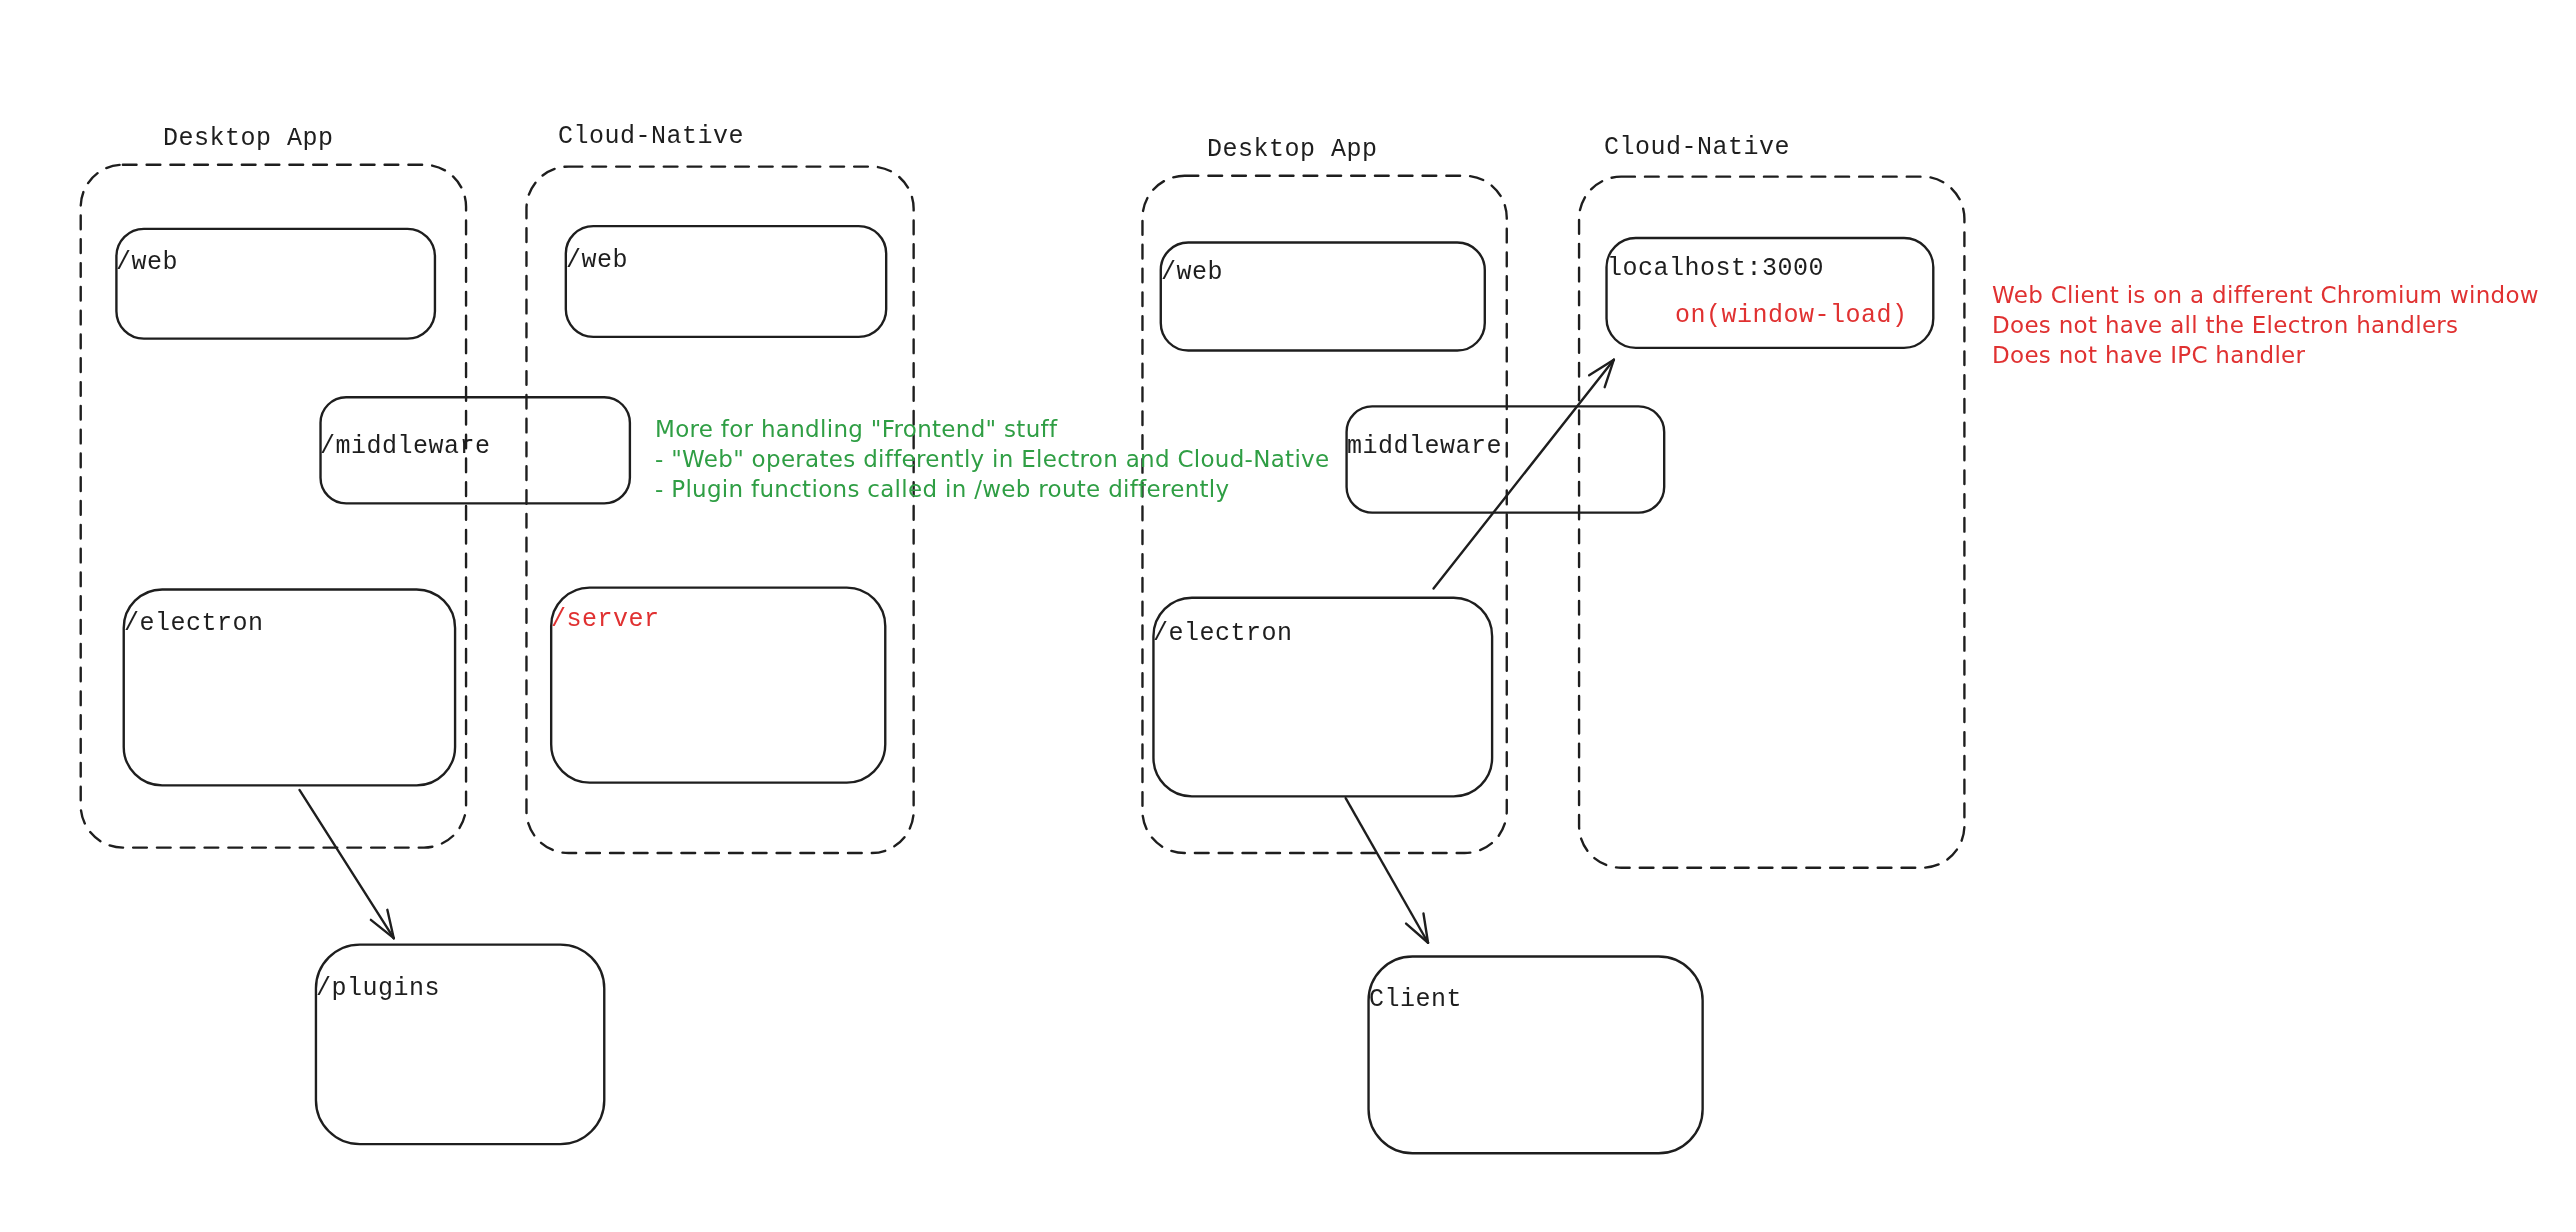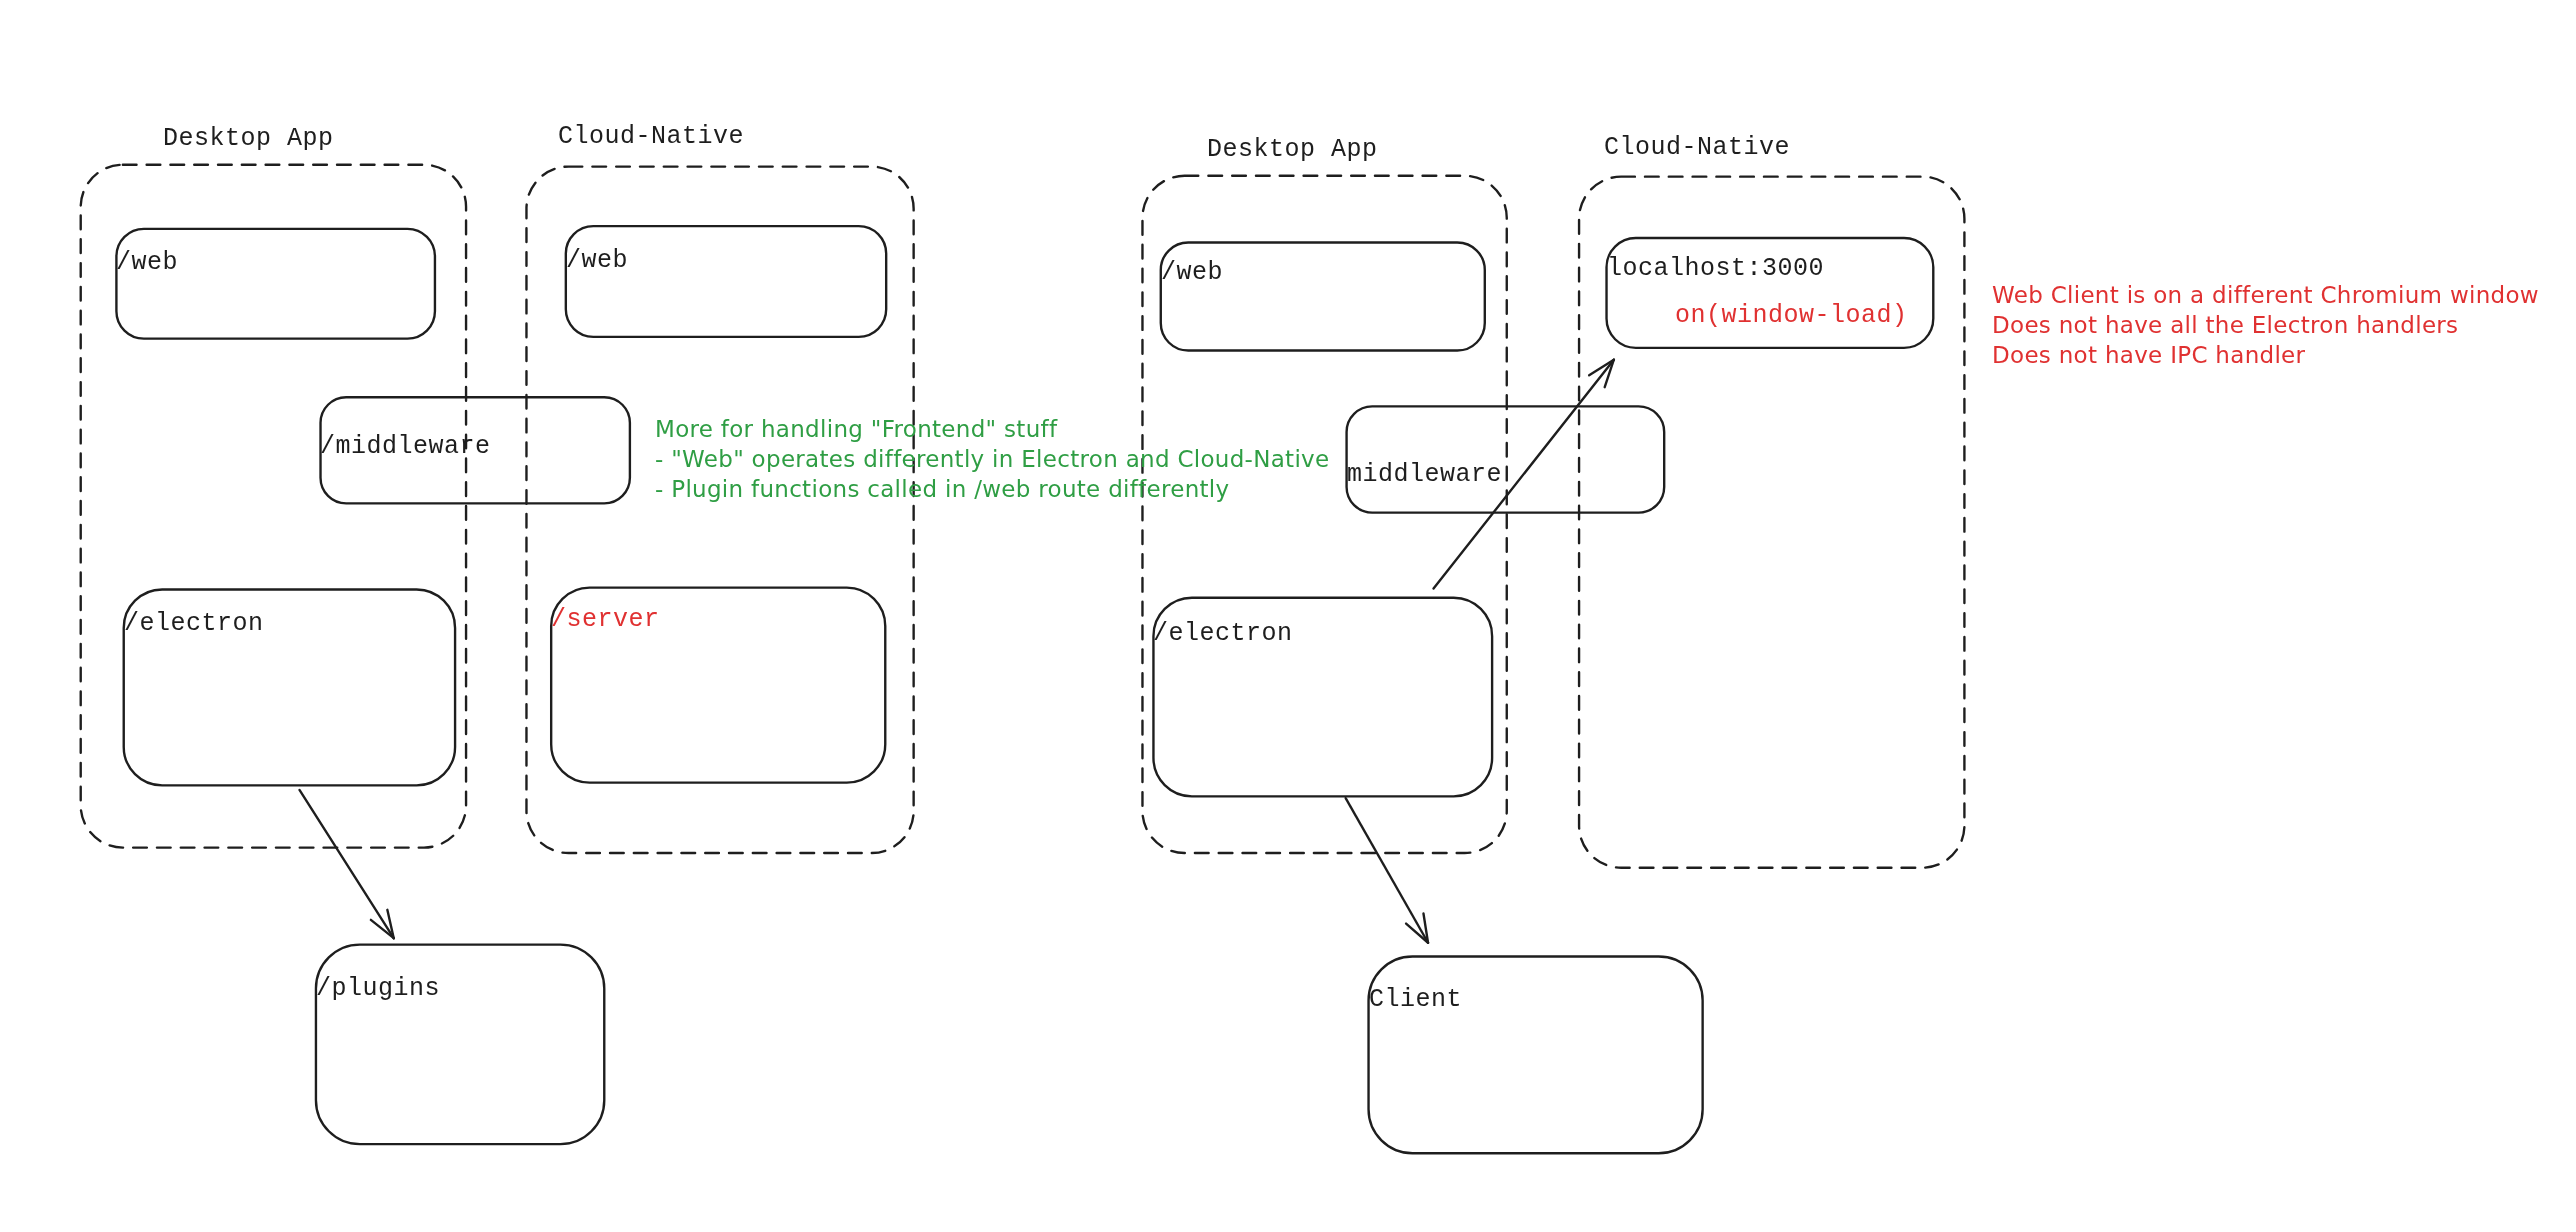--- a/index.html
+++ b/index.html
@@ -103,21 +103,21 @@
     <div>- "Web" operates differently in Electron and Cloud-Native</div>
     <div>- Plugin functions called in /web route differently</div>
   </div>
 
   <div class="txt center" style="left:1207px; top:135px; width:220px;">Desktop App</div>
   <div class="txt center" style="left:1604px; top:133px; width:220px;">Cloud-Native</div>
 
   <div class="txt center" style="left:1161px; top:258px; width:324px;">/web</div>
   <div class="txt center" style="left:1607px; top:254px; width:327px;">localhost:3000</div>
   <div class="txt center red" style="left:1675px; top:301px; width:275px;">on(window-load)</div>
-  <div class="txt center" style="left:1347px; top:432px; width:318px;margin-top:28px;">middleware</div>
+  <div class="txt center" style="left:1347px; top:432px; width:318px;">middleware</div>
   <div class="txt center" style="left:1153px; top:619px; width:339px;">/electron</div>
   <div class="txt center" style="left:1369px; top:985px; width:334px;">Client</div>
 
   <div class="note red" style="left:1992px; top:241px;">
     <div>Web Client is on a different Chromium window</div>
     <div>Does not have all the Electron handlers</div>
     <div>Does not have IPC handler</div>
   </div>
 
 </div>

